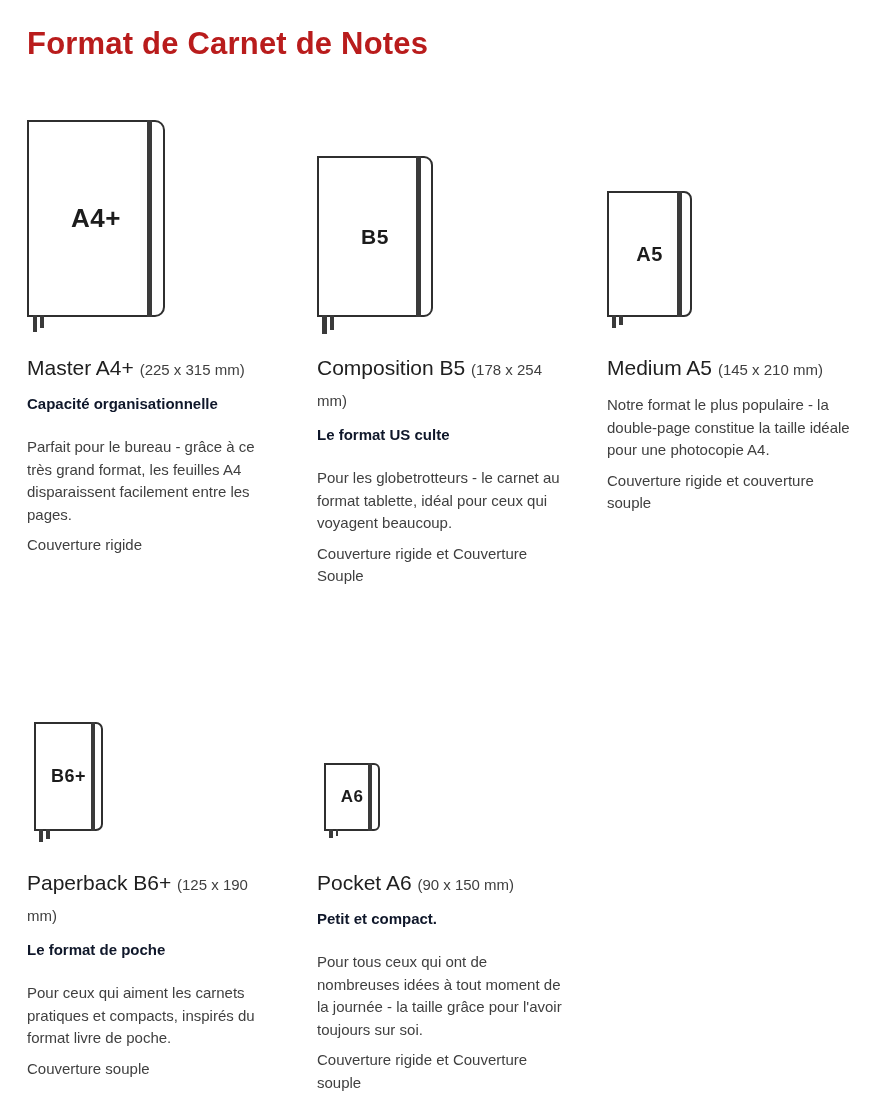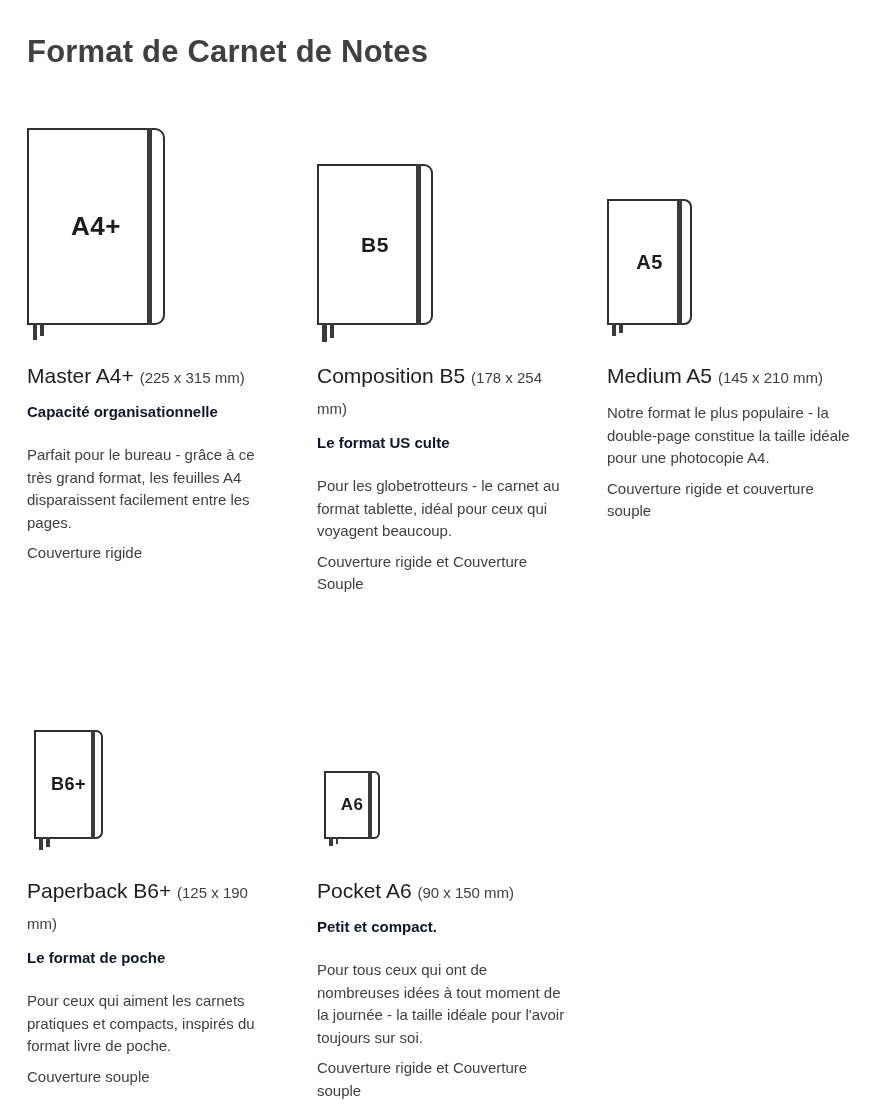--- a/index.html
+++ b/index.html
@@ -8,21 +8,21 @@
     width: 890px; height: 1114px;
     background: #ffffff;
     font-family: "Liberation Sans", sans-serif;
     color: #3f3f3f;
     overflow: hidden;
   }
   .page { padding: 16px 30px 0 27px; }
 
   h1.page-title {
     font-size: 31px; line-height: 40px; font-weight: 700;
-    color: #404040; margin: 16px 0 44px 0; letter-spacing: 0.2px;
+    color: #b91c1c; margin: 8px 0 44px 0; letter-spacing: 0.2px;
   }
 
   .grid {
     display: grid;
     grid-template-columns: repeat(3, 250px);
     column-gap: 40px;
   }
   .card.row1 { min-height: 600px; }
 
   .figure { display: flex; align-items: flex-end; }
@@ -168,18 +168,18 @@
           <span class="nb-label">A6</span>
           <span class="band"></span>
           <span class="ribbons">
               <i></i>
               <i></i>
             </span>
         </div>
       </div>
       <h3 class="name"><span>Pocket A6</span> <span class="dims">(90 x 150 mm)</span></h3>
       <p class="subtitle">Petit et compact.</p>
-      <p class="desc">Pour tous ceux qui ont de nombreuses idées à tout moment de la journée - la taille idéale pour l'avoir toujours sur soi.</p>
+      <p class="desc">Pour tous ceux qui ont de nombreuses idées à tout moment de la journée - la taille grâce pour l'avoir toujours sur soi.</p>
       <p class="covers">Couverture rigide et Couverture souple</p>
     </article>
 
   </div>
 </div>
 
 </body></html>

